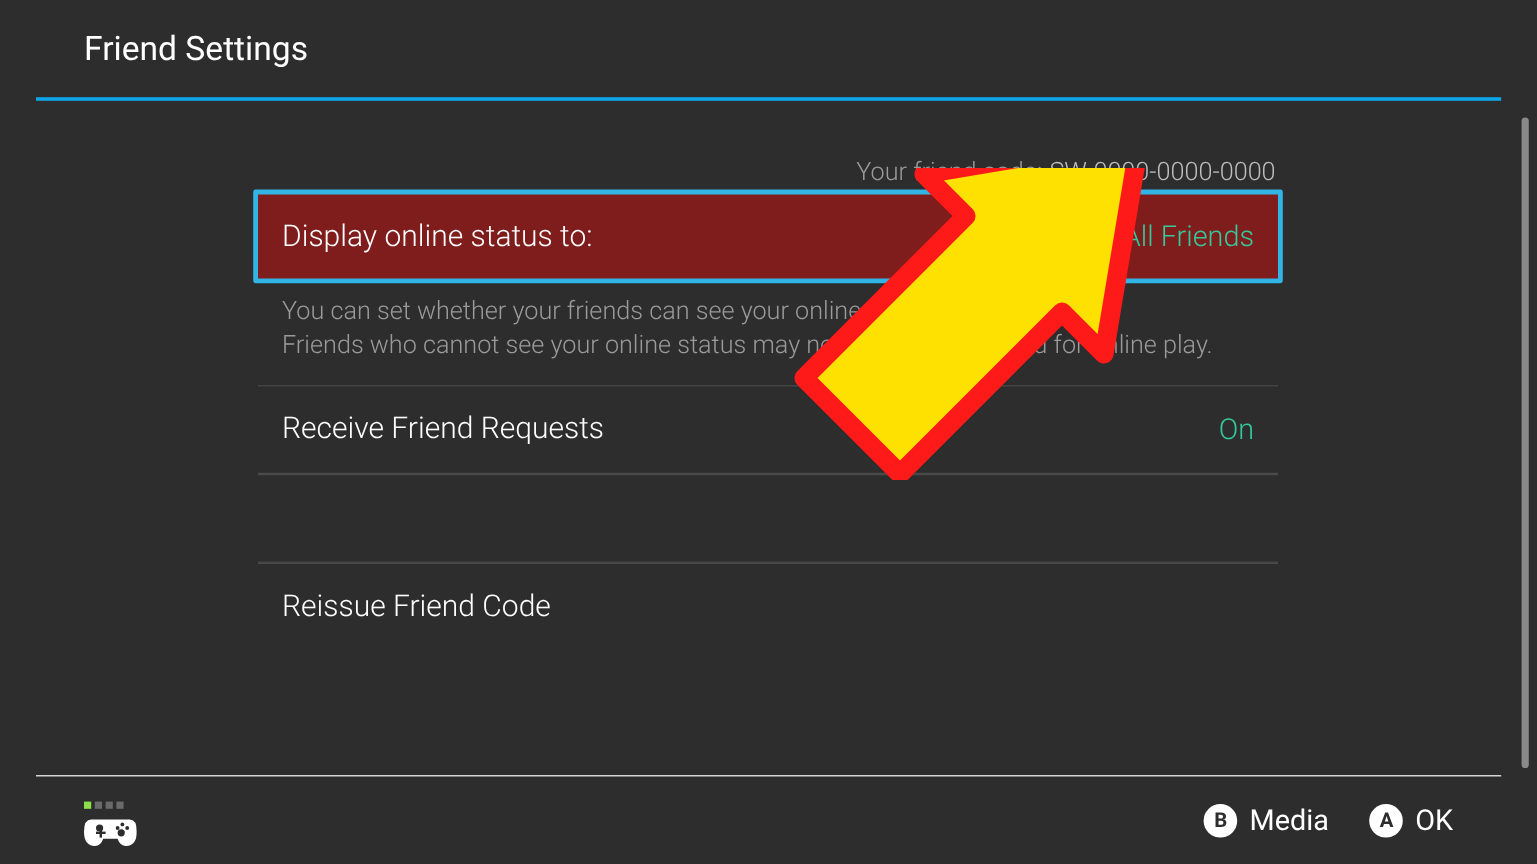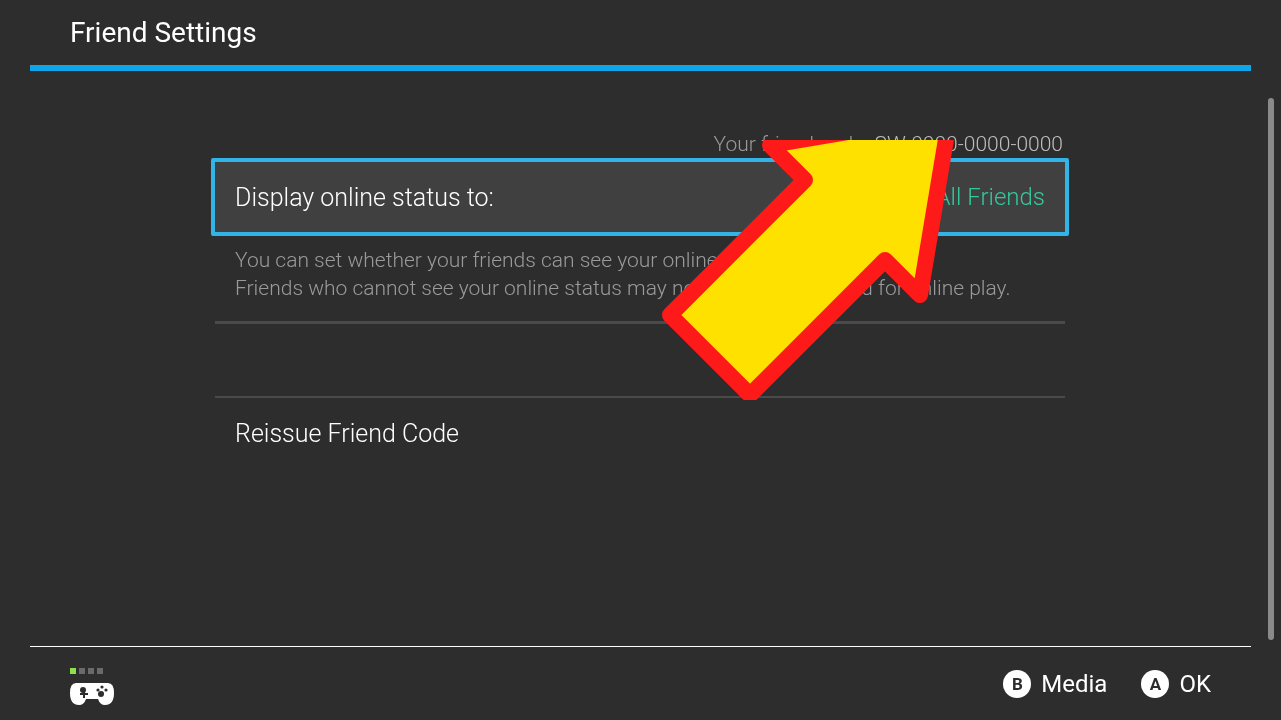--- a/index.html
+++ b/index.html
@@ -13,24 +13,24 @@
     overflow: hidden;
     position: relative;
   }
 
   
   .header {
     position: absolute;
     top: 0;
     left: 30px;
     right: 30px;
-    height: 71px;
-    display: flex;
-    align-items: center;
-    border-bottom: 6px solid #0ea5e9;
+    height: 84px;
+    display: flex;
+    align-items: center;
+    border-bottom: 3px solid #0ea5e9;
   }
   .header-title {
     font-size: 28px;
     font-weight: 400;
     color: #ffffff;
     padding-left: 40px;
   }
 
   
   .scroll-track {
@@ -86,21 +86,21 @@
   }
   .divider {
     height: 1px;
     background: #4a4a4a;
     width: 100%;
   }
   .gap-row {
     height: 72px;
   }
   .row-selected {
-    background: #404040;
+    background: #7f1d1d;
     border: 4px solid #32b5e6;
     border-radius: 2px;
     margin: -2px -4px;
     padding: 0 20px;
     height: 78px;
   }
   .row .value {
     color: #34c89b;
     font-size: 24px;
   }
@@ -203,20 +203,24 @@
       <span class="value">All Friends</span>
     </div>
 
     <div class="desc">
       <div>You can set whether your friends can see your online status.</div>
       <div>Friends who cannot see your online status may not be able to join you for online play.</div>
     </div>
 
     <div class="divider"></div>
 
+    <div class="row">
+      <span>Receive Friend Requests</span>
+      <span class="value">On</span>
+    </div>
 
     <div class="divider"></div>
 
 
     <div class="divider"></div>
 
     <div class="gap-row"></div>
 
     <div class="divider"></div>
 

